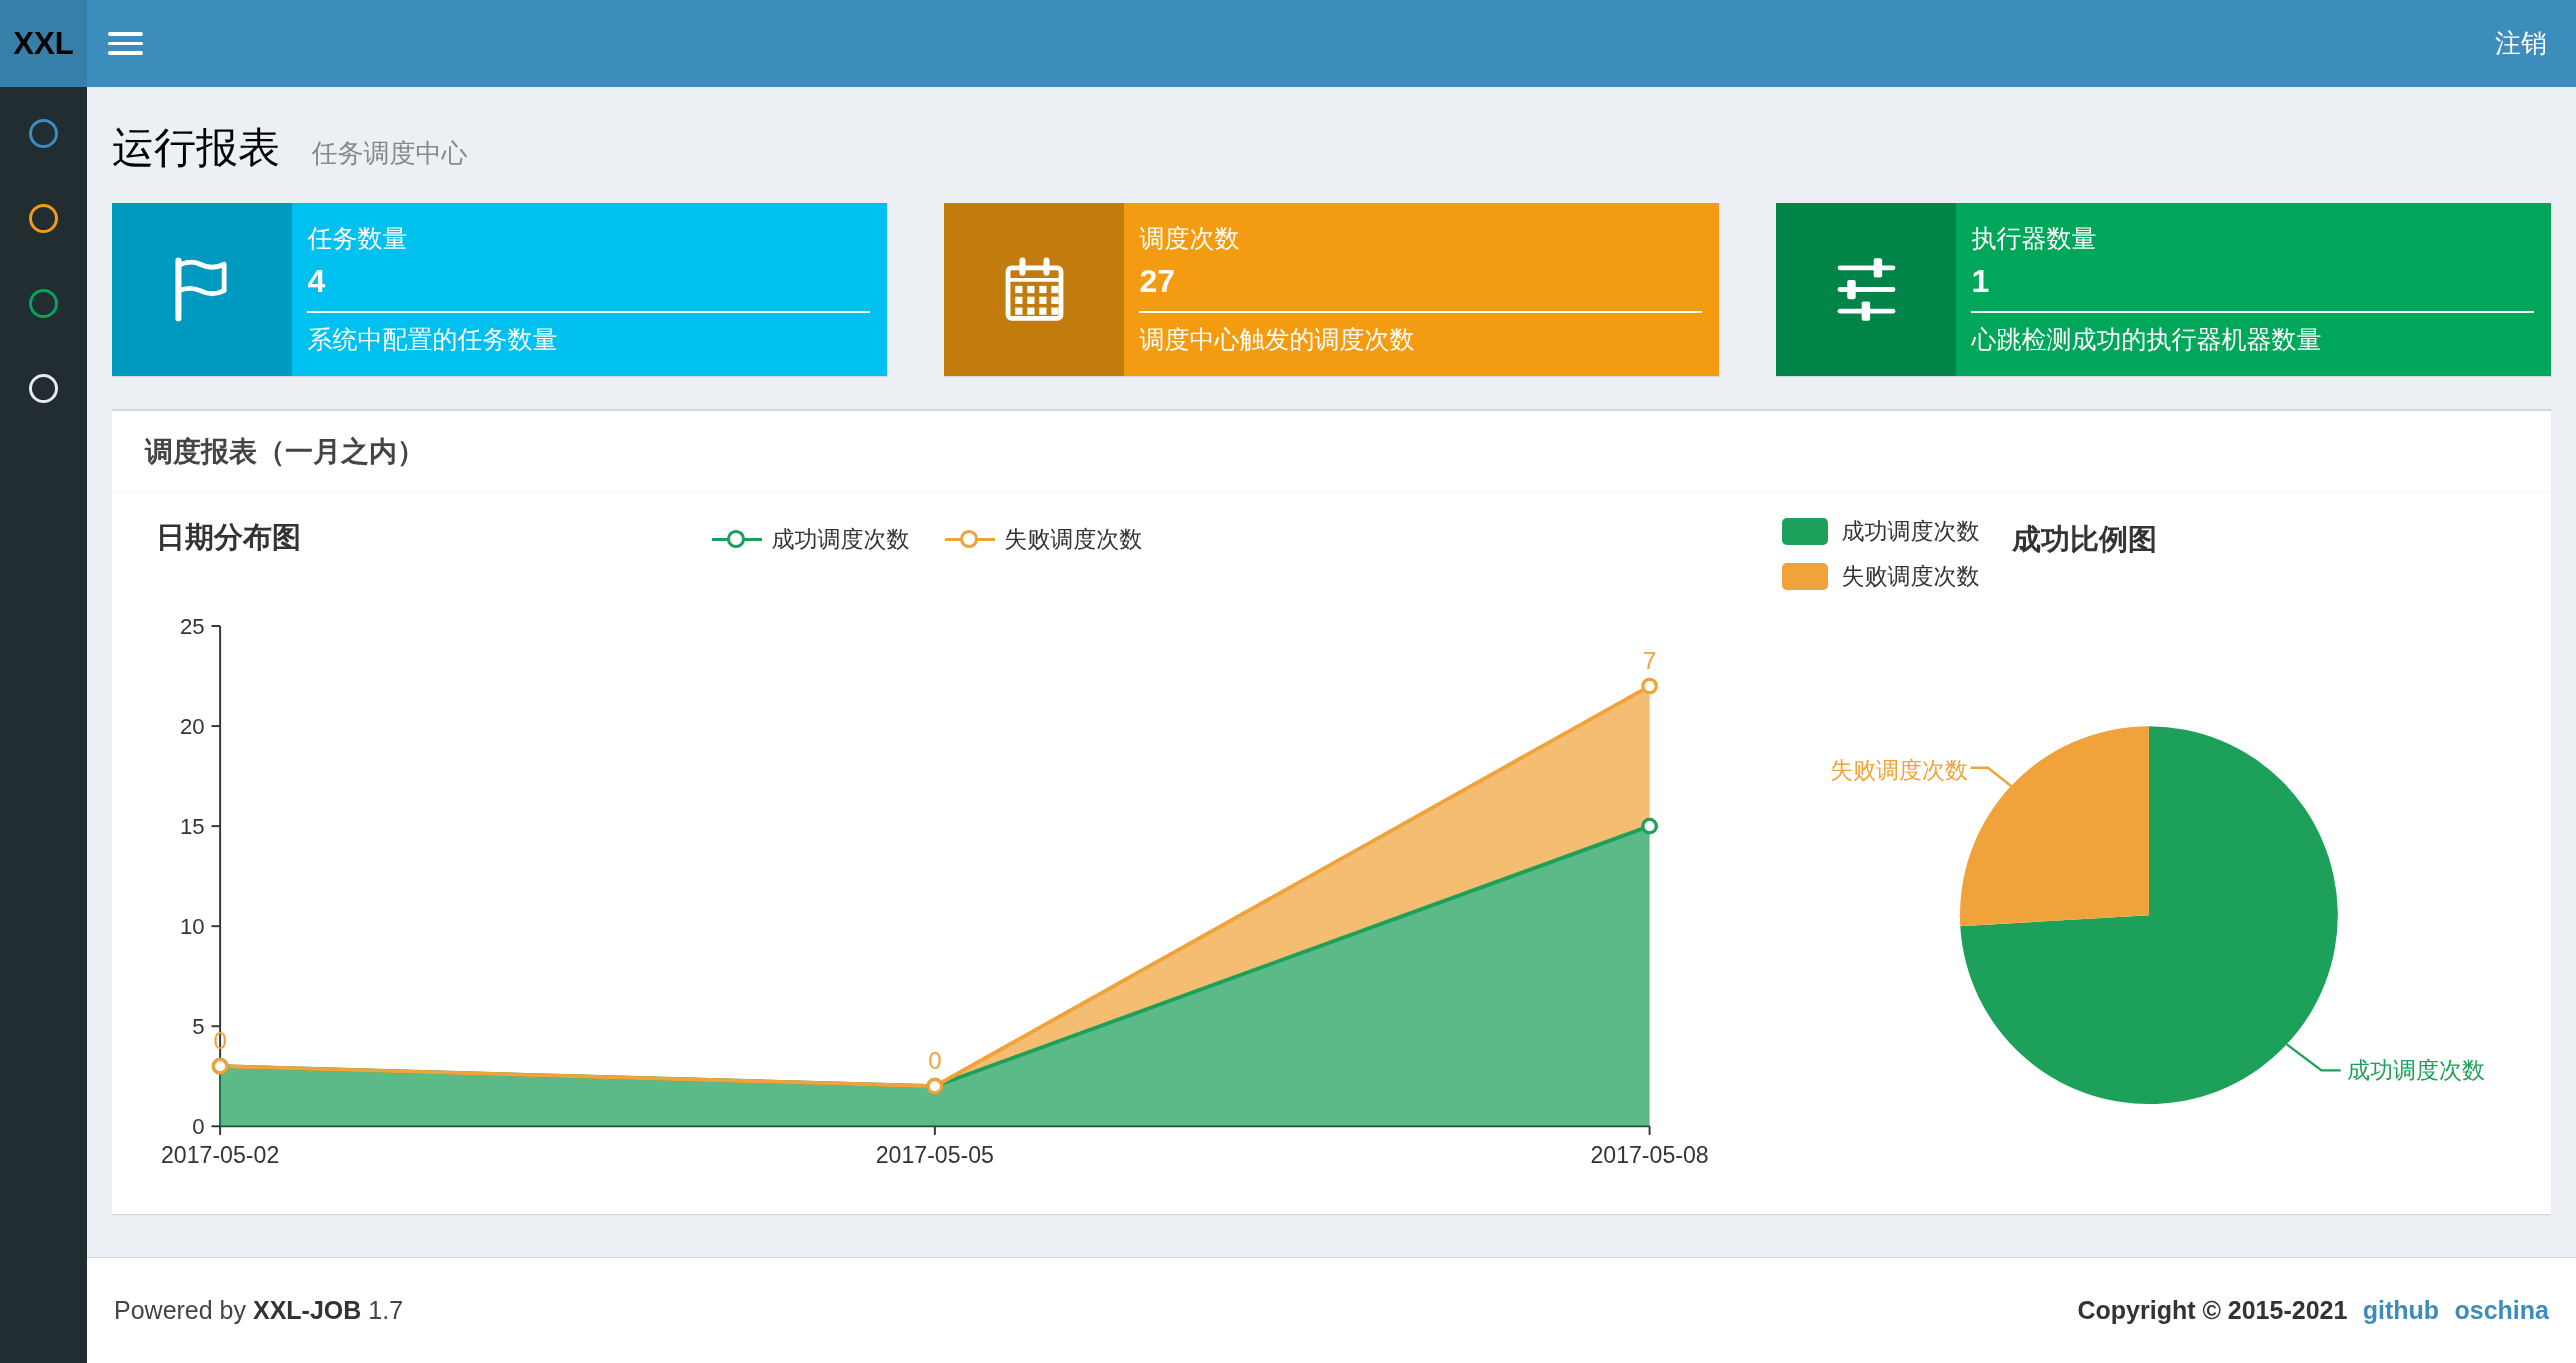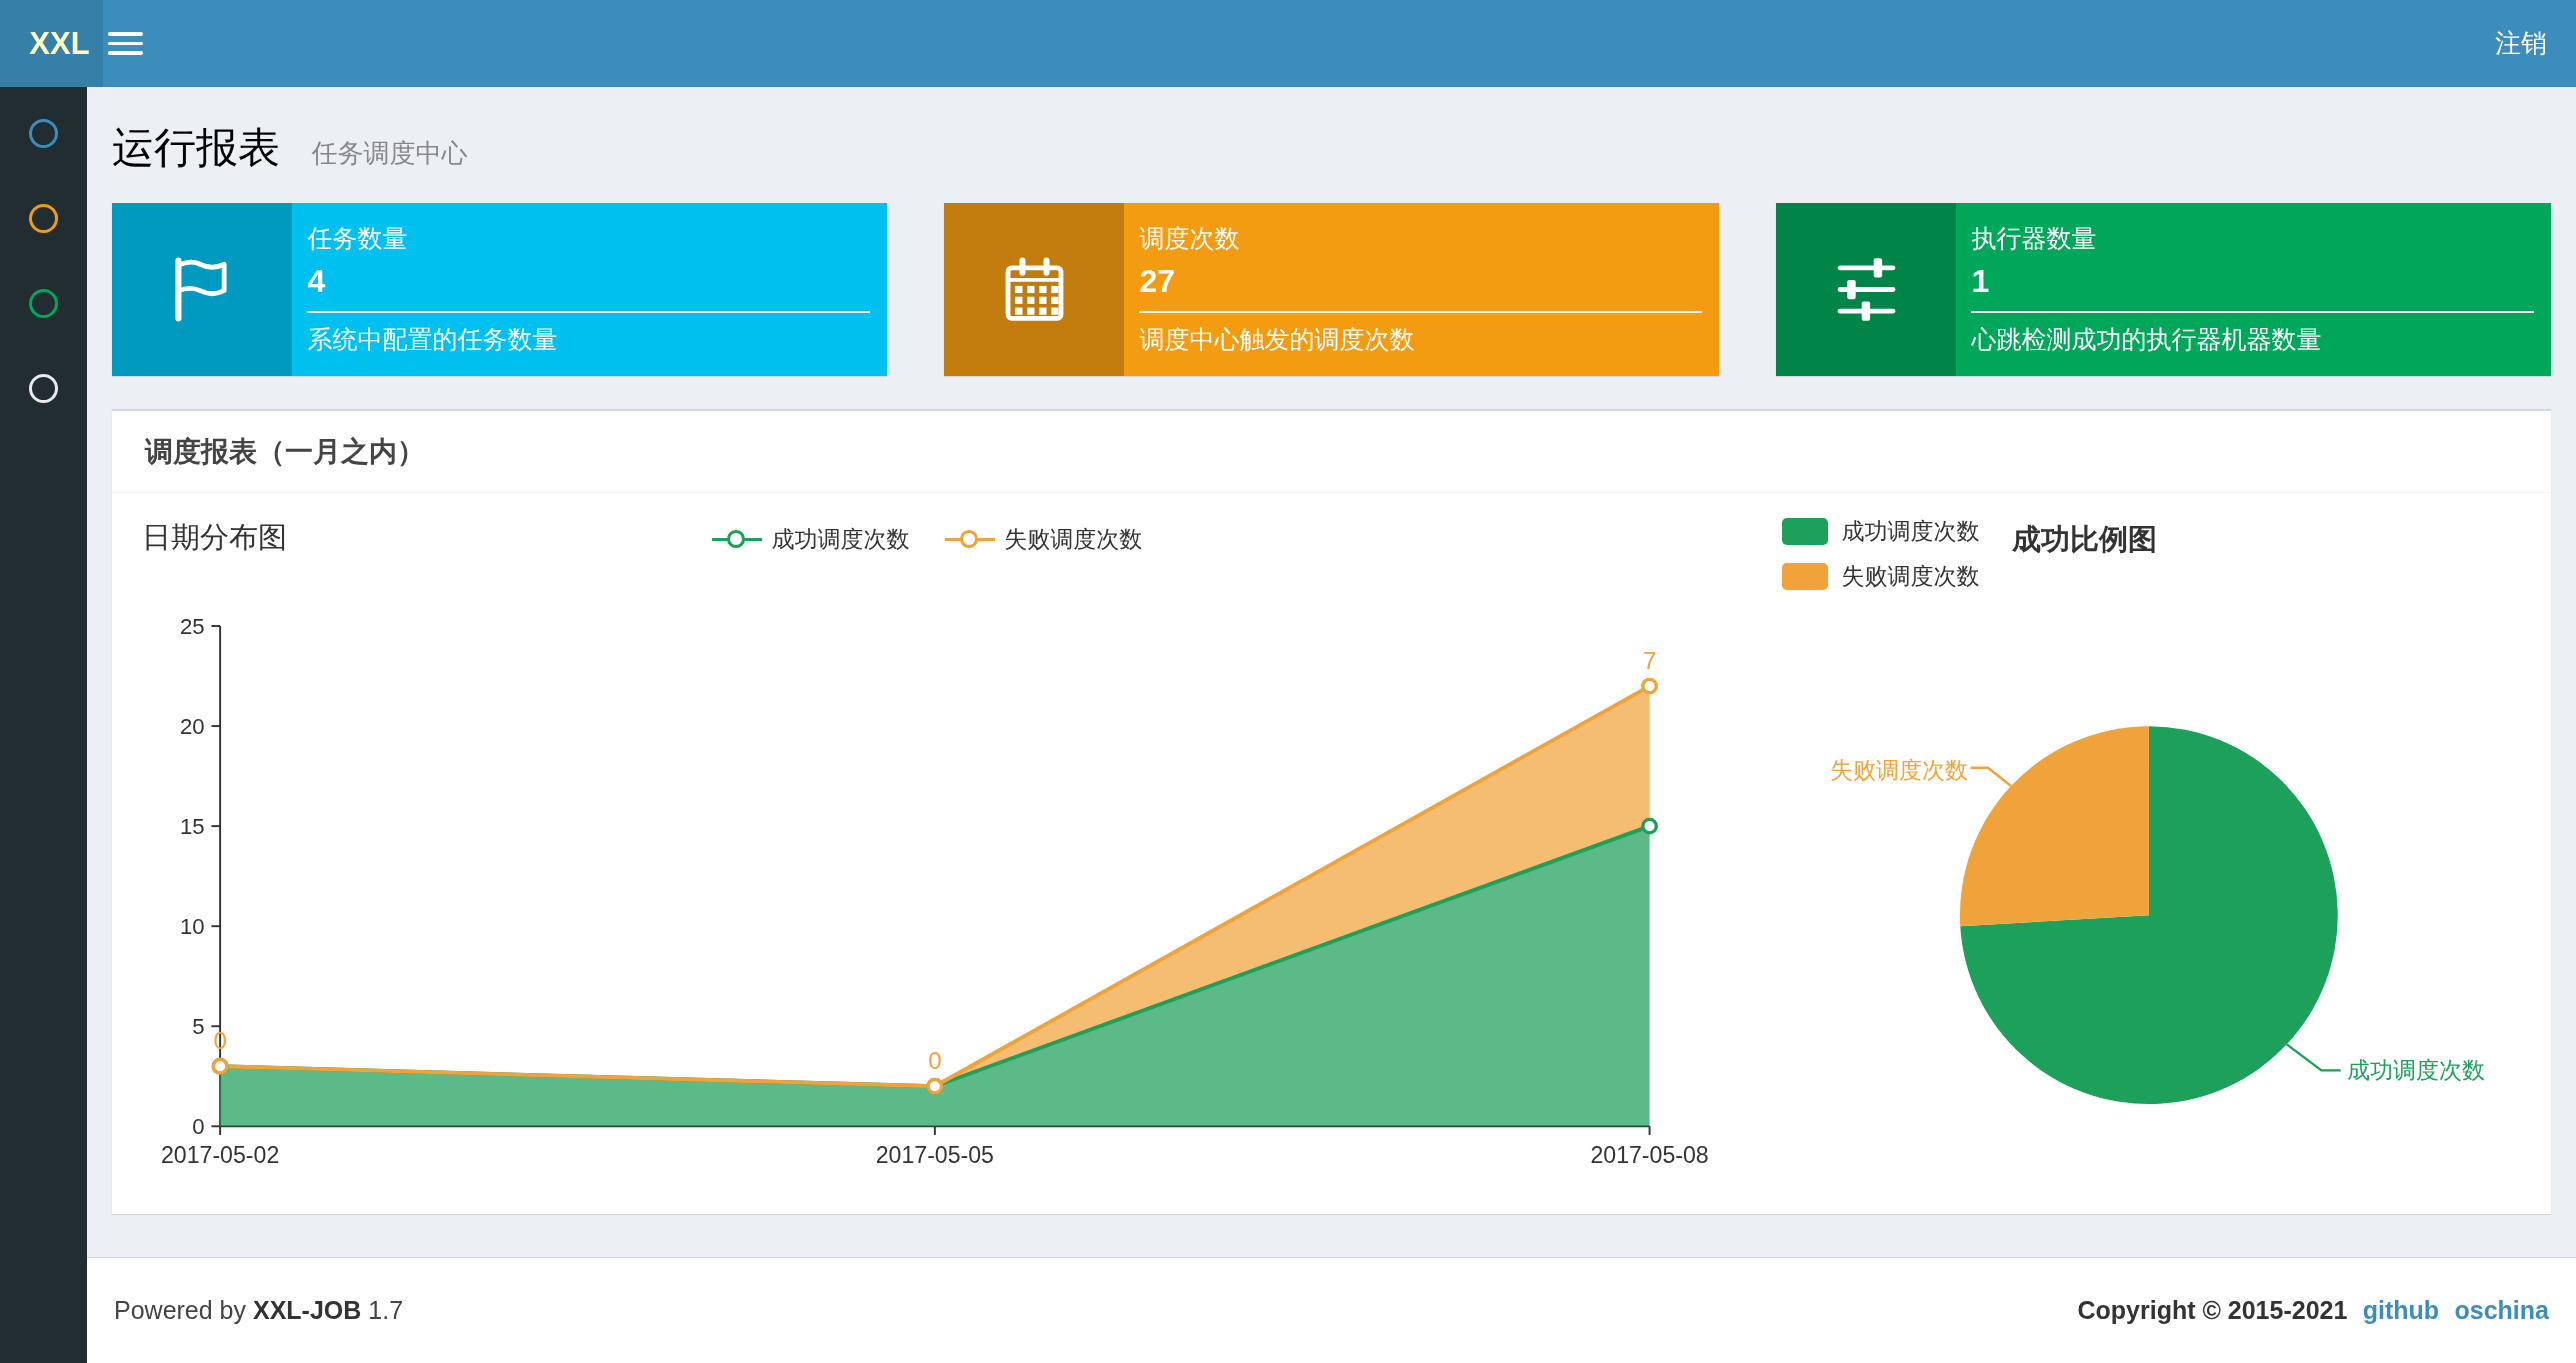--- a/index.html
+++ b/index.html
@@ -1,21 +1,21 @@
 <!DOCTYPE html>
 <html><head>
 <meta charset="utf-8">
 <style>
   html,body{margin:0;padding:0;background:#ecf0f5;font-family:"Liberation Sans",sans-serif;}
   #app{position:relative;width:2576px;height:1363px;overflow:hidden;background:#ecf0f5;}
 
   
   .navbar{position:absolute;top:0;left:0;right:0;height:87px;background:#3c8dbc;z-index:20;}
-  .logo{position:absolute;left:0;top:0;width:87px;height:87px;background:#367fa9;color:#fef9c3;
-        font-weight:bold;font-size:31px;display:flex;align-items:center;justify-content:center;padding-left:16px;}
+  .logo{position:absolute;left:0;top:0;width:87px;height:87px;background:#367fa9;color:#000000;
+        font-weight:bold;font-size:31px;display:flex;align-items:center;justify-content:center;}
   .hamburger{position:absolute;left:87px;top:0;width:77px;height:87px;display:flex;flex-direction:column;
         align-items:center;justify-content:center;gap:5.8px;cursor:pointer;}
   .hamburger .bar{width:35px;height:3.9px;background:#fff;border-radius:1.9px;}
   .logout{position:absolute;right:0;top:0;height:83px;line-height:87px;padding:0 29px;color:#ffffff;
         font-size:26px;cursor:pointer;}
 
   
   .sidebar{position:absolute;left:0;top:87px;bottom:0;width:87px;background:#222d32;z-index:15;}
   .side-item{height:85px;display:flex;align-items:center;justify-content:center;cursor:pointer;}
   .ring{width:23px;height:23px;border-radius:50%;border:3.9px solid #fff;}
@@ -38,21 +38,21 @@
   .info-value{font-size:32px;font-weight:bold;margin-top:7.7px;}
   .info-divider{border:0;border-top:2.9px solid rgba(255,255,255,0.95);margin:11.6px 0 9.6px 0;}
   .info-desc{font-size:25px;}
 
   
   .panel{margin:33px 25px 18px;background:#fff;border-top:2.9px solid #d2d6de;box-shadow:0 1px 1px rgba(0,0,0,.1);}
   .panel-header{padding:23px 33px;font-size:28px;font-weight:600;color:#444;border-bottom:1px solid #f4f4f4;line-height:35px;}
   .panel-body{position:relative;height:721px;}
   #charts-svg{position:absolute;left:0;top:0;}
 
-  .lc-title{position:absolute;left:30px;top:25px;font-size:29px;font-weight:normal;color:#333;}
+  .lc-title{position:absolute;left:44px;top:25px;font-size:29px;font-weight:bold;color:#333;}
   .pie-title{position:absolute;left:1900px;top:27px;font-size:29px;font-weight:bold;color:#333;}
 
   .lc-legend{position:absolute;left:600px;top:31px;display:flex;gap:35px;align-items:center;
              font-size:23px;color:#333;}
   .lc-item{display:flex;align-items:center;cursor:pointer;}
   .lc-swatch{position:relative;display:inline-block;width:50px;height:21px;margin-right:9.6px;}
   .lc-swatch::before{content:'';position:absolute;left:0;right:0;top:8.7px;border-top:3.9px solid var(--c);}
   .lc-swatch::after{content:'';position:absolute;left:15.4px;top:1px;width:11.6px;height:11.6px;border:3.9px solid var(--c);
              border-radius:50%;background:#fff;}
   .lc-swatch.green{--c:#1ca05a}.lc-swatch.orange{--c:#f0a33a}

